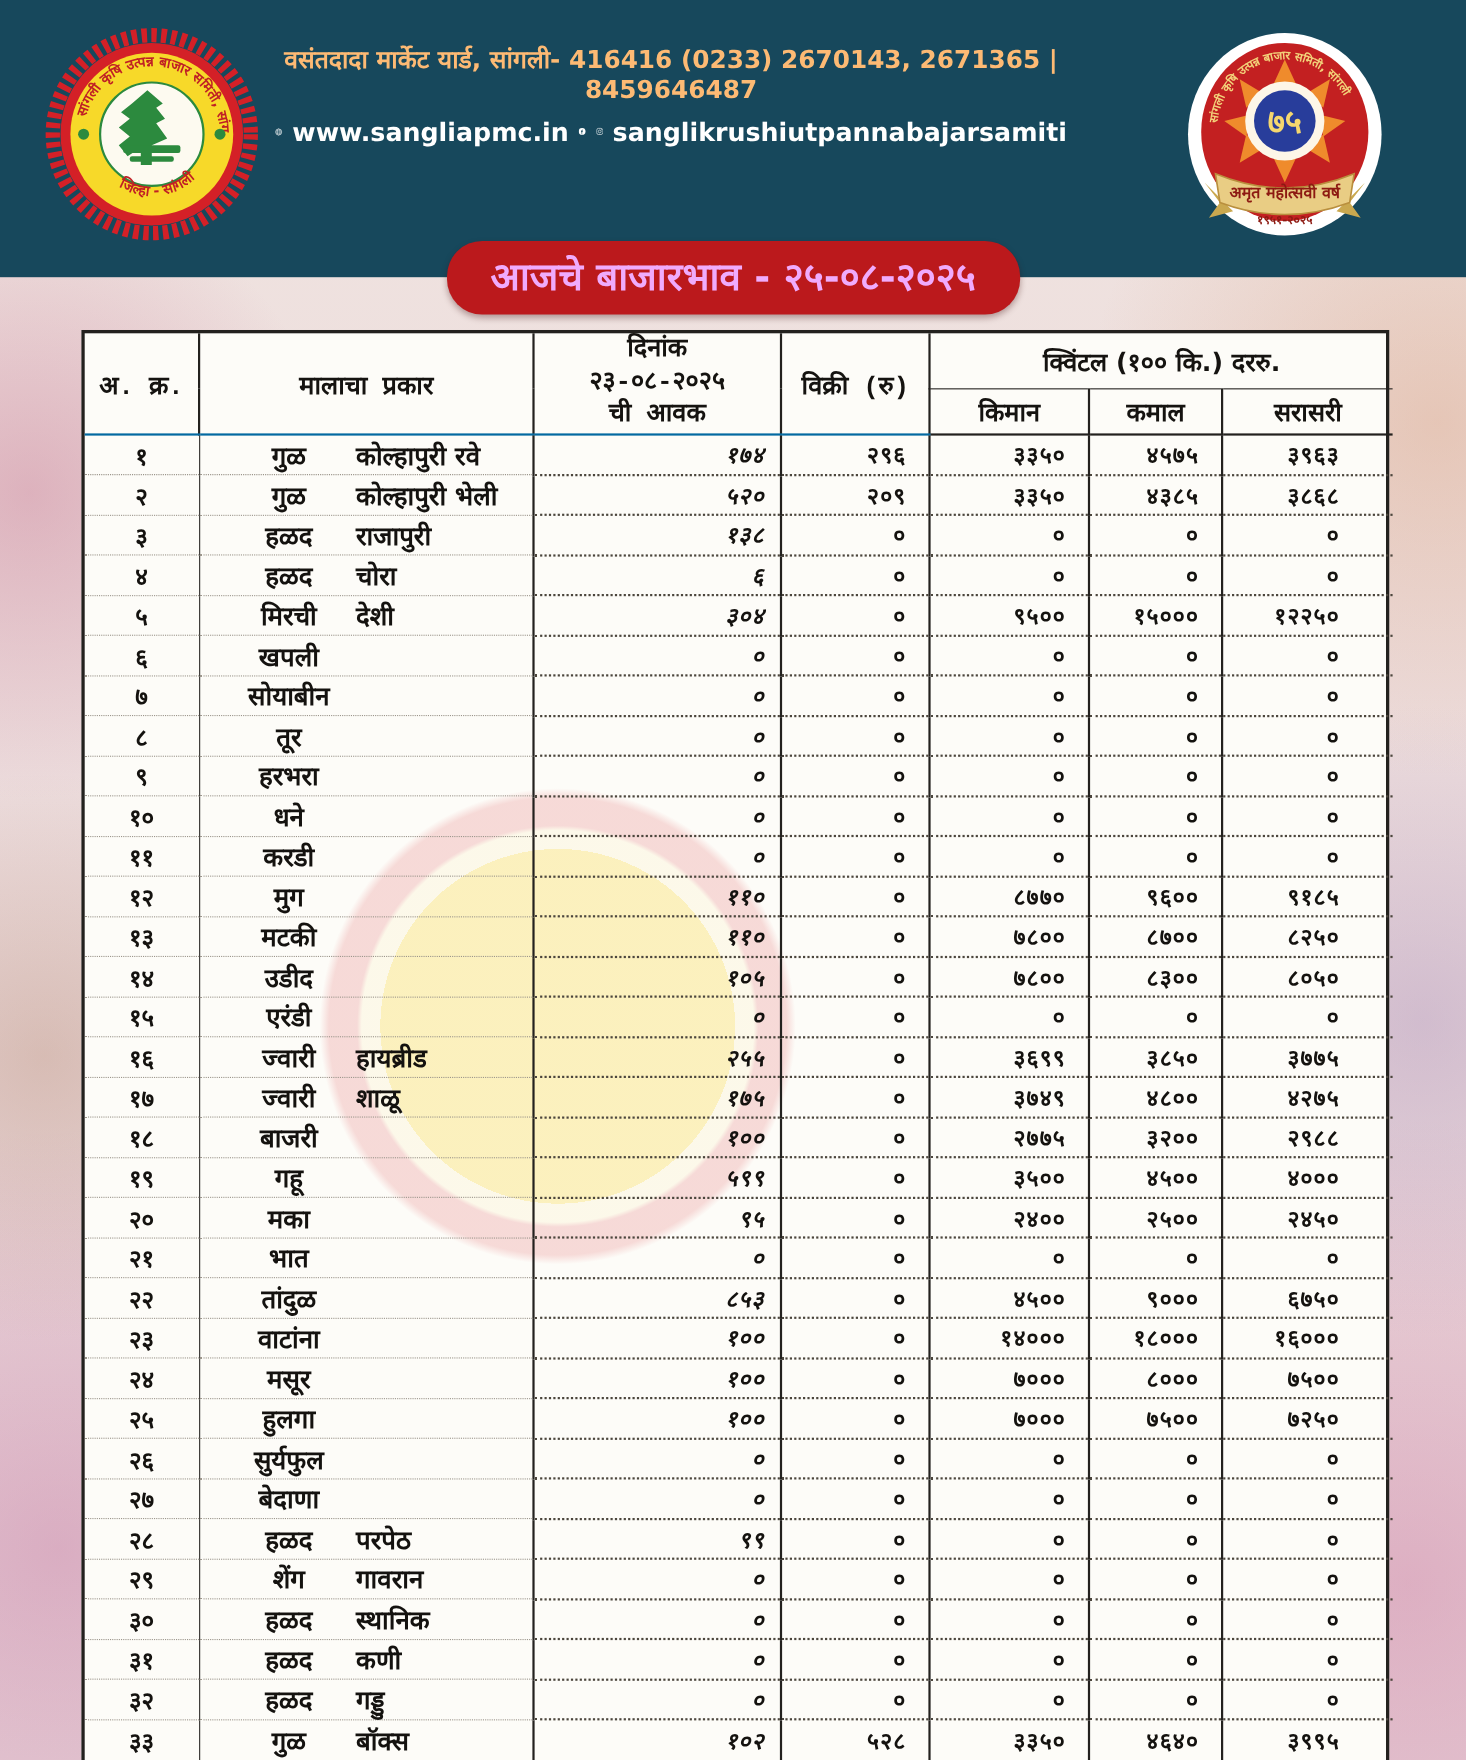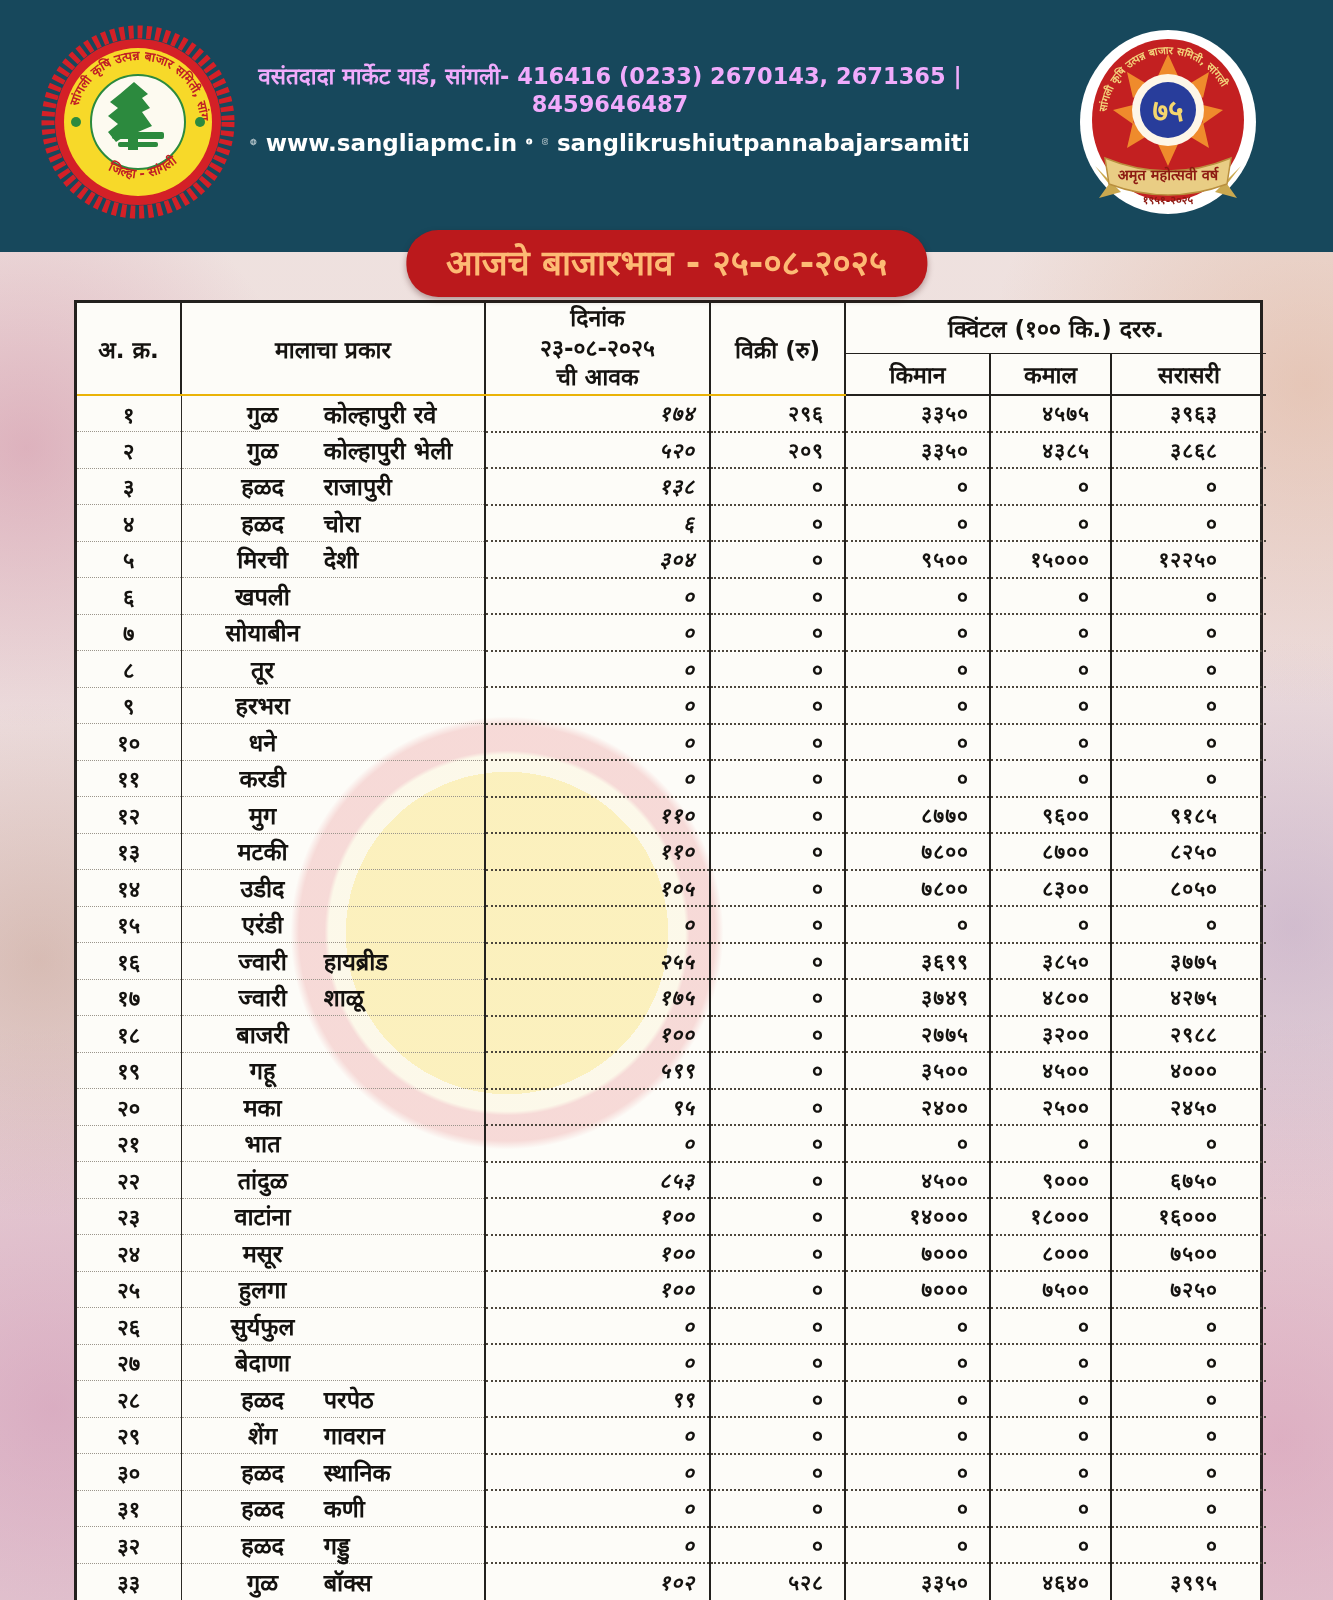--- a/index.html
+++ b/index.html
@@ -14,49 +14,49 @@
       radial-gradient(circle at 97% 58%, rgba(150,120,175,.30), transparent 18%),
       radial-gradient(circle at 4% 88%, rgba(190,100,150,.35), transparent 20%),
       radial-gradient(circle at 96% 90%, rgba(205,120,160,.40), transparent 22%),
       radial-gradient(circle at 50% 99%, rgba(200,125,160,.35), transparent 28%),
       linear-gradient(#f0e4e0, #e7d2d8);
   }
   
   .header { position:relative; height:252px; background:#17485c; }
   .header-text { position:absolute; left:250px; top:34px; width:720px; text-align:center; }
   .org-title { color:#ffffff; font-size:44px; font-weight:800; letter-spacing:-1px; line-height:1.08; white-space:nowrap; }
-  .org-address { margin-top:26px; color:#f0abfc; font-size:22.5px; font-weight:600; }
+  .org-address { margin-top:4px; color:#fdba74; font-size:22.5px; font-weight:600; }
   .org-web { margin-top:13px; color:#ffffff; font-size:23px; font-weight:600; display:flex; justify-content:center; align-items:flex-start; gap:9px; }
   .icon-svg { display:inline-block; vertical-align:middle; }
   
   .seal-left { position:absolute; left:40px; top:24px; width:196px; height:196px; }
   
   .badge-right { position:absolute; right:72px; top:28px; width:186px; height:196px; }
   
   .banner {
-    position:absolute; top:230px; left:50%; transform:translateX(-50%);
-    background:#bb191c; color:#fdba74; font-size:35px; font-weight:800;
+    position:absolute; top:219px; left:50%; transform:translateX(-50%);
+    background:#bb191c; color:#f0abfc; font-size:35px; font-weight:800;
     padding:8px 40px 12px; border-radius:32px; z-index:6; white-space:nowrap;
     box-shadow:0 3px 6px rgba(60,10,10,.35);
   }
   
   .table-wrap {
     position:absolute; top:300px; left:74px; width:1189px;
     background:#fdfcf8; border:3px solid #23211e; z-index:2;
   }
   .table-wrap::before { 
     content:""; position:absolute; left:130px; top:330px; width:600px; height:600px; border-radius:50%;
     background:radial-gradient(circle, rgba(248,214,55,.30) 0 38%, rgba(250,240,200,.30) 38% 42%, rgba(212,40,45,.16) 43% 49%, transparent 51%);
     z-index:0; pointer-events:none;
   }
   table.rates { position:relative; z-index:1; width:100%; border-collapse:collapse; table-layout:fixed; }
   col.w-serial{width:104px} col.w-comm{width:304px} col.w-arr{width:225px}
   col.w-sale{width:135px} col.w-min{width:145px} col.w-max{width:121px} col.w-avg{width:155px}
   thead th { color:#151310; font-weight:700; font-size:23px; text-align:center; background:transparent; vertical-align:middle; }
-  th.h-serial,th.h-comm,th.h-arr,th.h-sale { border-right:2px solid #23211e; border-bottom:2px solid #eab308; height:92px; }
+  th.h-serial,th.h-comm,th.h-arr,th.h-sale { border-right:2px solid #23211e; border-bottom:2px solid #0369a1; height:92px;font-family:Liberation Mono, monospace; }
   th.h-group { border-bottom:1.5px solid #23211e; height:50px; }
   th.h-sub { border-right:2px solid #23211e; border-bottom:2px solid #23211e; height:42px; }
   th.h-sub:last-child { border-right:none;margin-top:30px; }
   .arr-line { display:block; line-height:1.28; }
   tbody td { height:36.5px; vertical-align:middle; color:#14120f; }
   td.c-serial { text-align:center; font-size:22px; font-weight:600; border-right:1.5px solid #2c2a26; border-bottom:1px dotted #9b958b; }
   td.c-comm   { border-right:2.5px solid #23211e; border-bottom:1px dotted #9b958b; }
   .comm-flex { display:flex; align-items:center;text-align:center; }
   .comm-name { width:47%; padding-left:20px; font-size:23.5px; font-weight:700; }
   .comm-var  { font-size:23.5px; font-weight:700; }

